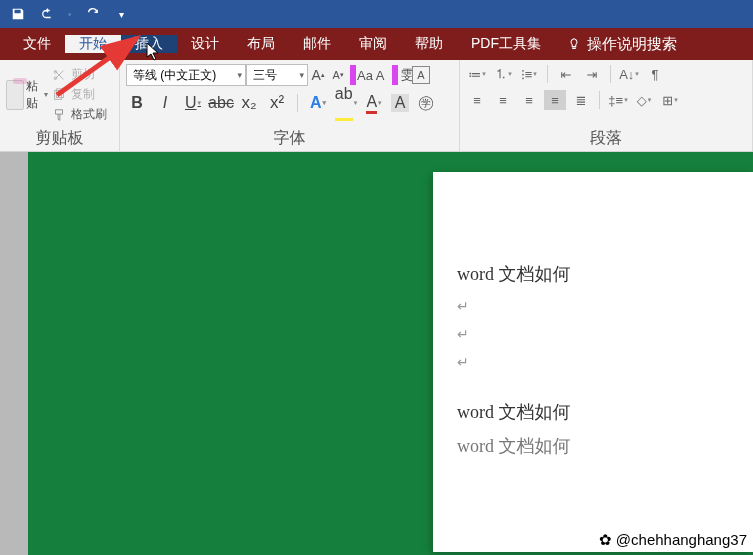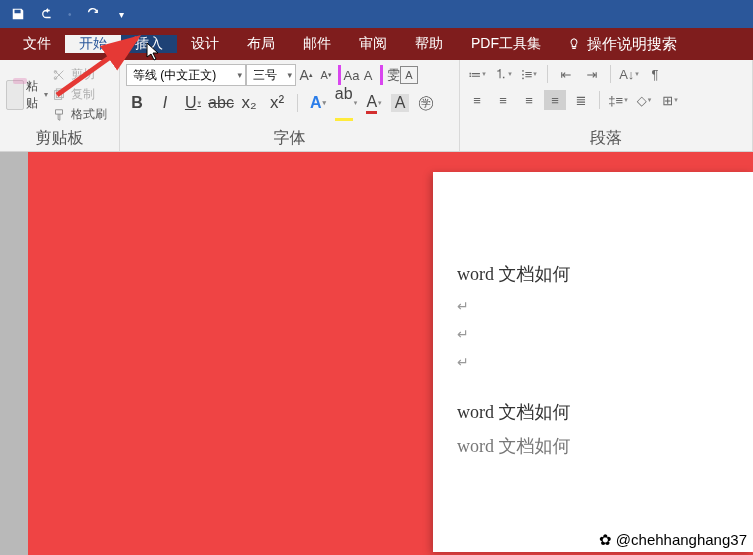--- a/index.html
+++ b/index.html
@@ -100,44 +100,44 @@
   .clip-small .row svg { width:14px; height:14px; }
   .font-group { width: 340px; }
   .font-row1 { display:flex; align-items:center; margin-bottom:6px;}
   .font-select {
     background:#fff; border:1px solid #bdbdbd; height:22px; font-size:12px;
     padding:0 16px 0 6px; display:flex; align-items:center; position:relative;
     cursor:pointer;
   }
   .font-select::after{content:"▾"; position:absolute; right:3px; color:#666; font-size:9px;}
   .font-select.name{width:120px;}
-  .font-select.size{width:50px;}
+  .font-select.size{width:62px;}
   .tiny-btn {
     width:20px; height:20px; display:inline-flex; align-items:center; justify-content:center;
     color:#555; font-size:13px; cursor:pointer;
   }
-  .tiny-btn.sep-before { border-left:3px solid #d946ef; padding-left:4px; margin-left:2px;}
+  .tiny-btn.sep-before { border-left:6px solid #d946ef; padding-left:4px; margin-left:2px;}
   .font-row2 { display:flex; align-items:center; gap:6px;}
   .fbtn { width:22px; height:22px; display:inline-flex; align-items:center; justify-content:center; color:#444; cursor:pointer;}
   .fbtn.drop::after{content:"▾"; font-size:7px; color:#888; margin-left:1px;}
   .bold{font-weight:bold;}
   .italic{font-style:italic;}
   .under{text-decoration:underline;}
   .strike{text-decoration:line-through;}
   .sub{font-size:17px;}
   .hl-yellow{border-bottom:3px solid #ffeb3b; padding-bottom:15px;}
   .font-red{border-bottom:3px solid #d32f2f;}
   .para-group { flex:1; }
   .para-row1, .para-row2 { display:flex; align-items:center; gap:4px; margin-bottom:6px;}
   .pbtn { width:22px; height:20px; display:inline-flex; align-items:center; justify-content:center; color:#666; cursor:pointer; font-size:13px;}
   .pbtn.drop::after{content:"▾"; font-size:7px; color:#888; margin-left:1px;}
   .vsep{width:1px; height:18px; background:#d0d0d0; margin:0 3px;}
 
   .workspace {
-    background: #ef4444;
+    background: #15803d;
     position: relative;
     height: calc(555px - 28px - 32px - 92px);
     margin-left: 28px;
   }
   .page {
     position:absolute;
     right:0;
     top:20px;
     width:320px;
     height:380px;

